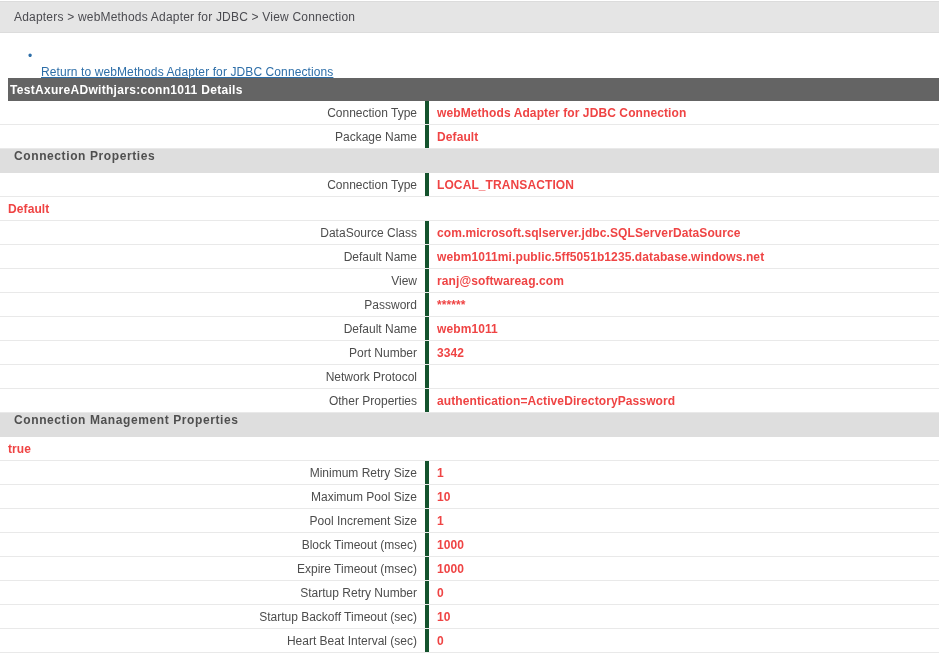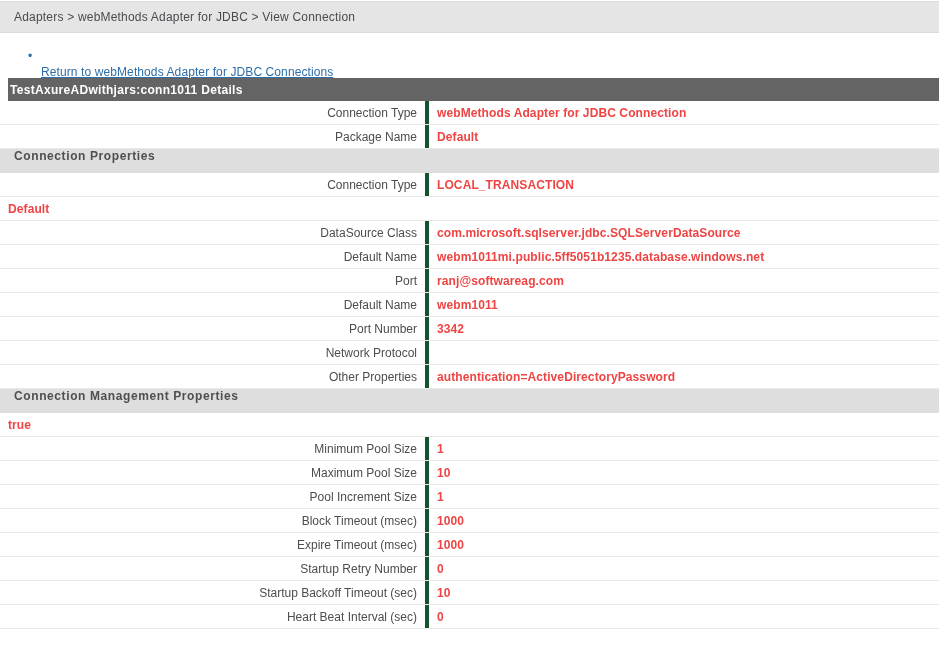--- a/index.html
+++ b/index.html
@@ -127,22 +127,26 @@
   </div>
   <div class="row">
     <div class="cell label">DataSource Class</div>
     <div class="cell value">com.microsoft.sqlserver.jdbc.SQLServerDataSource</div>
   </div>
   <div class="row">
     <div class="cell label">Default Name</div>
     <div class="cell value">webm1011mi.public.5ff5051b1235.database.windows.net</div>
   </div>
   <div class="row">
-    <div class="cell label">Port</div>
+    <div class="cell label">View</div>
     <div class="cell value">ranj@softwareag.com</div>
+  </div>
+  <div class="row">
+    <div class="cell label">Password</div>
+    <div class="cell value">******</div>
   </div>
   <div class="row">
     <div class="cell label">Default Name</div>
     <div class="cell value">webm1011</div>
   </div>
   <div class="row">
     <div class="cell label">Port Number</div>
     <div class="cell value">3342</div>
   </div>
   <div class="row">
@@ -155,21 +159,21 @@
   </div>
 
   <div class="section-header">
     <span>Connection Management Properties</span>
   </div>
 
   <div class="row">
     <div class="cell value">true</div>
   </div>
   <div class="row">
-    <div class="cell label">Minimum Pool Size</div>
+    <div class="cell label">Minimum Retry Size</div>
     <div class="cell value">1</div>
   </div>
   <div class="row">
     <div class="cell label">Maximum Pool Size</div>
     <div class="cell value">10</div>
   </div>
   <div class="row">
     <div class="cell label">Pool Increment Size</div>
     <div class="cell value">1</div>
   </div>

